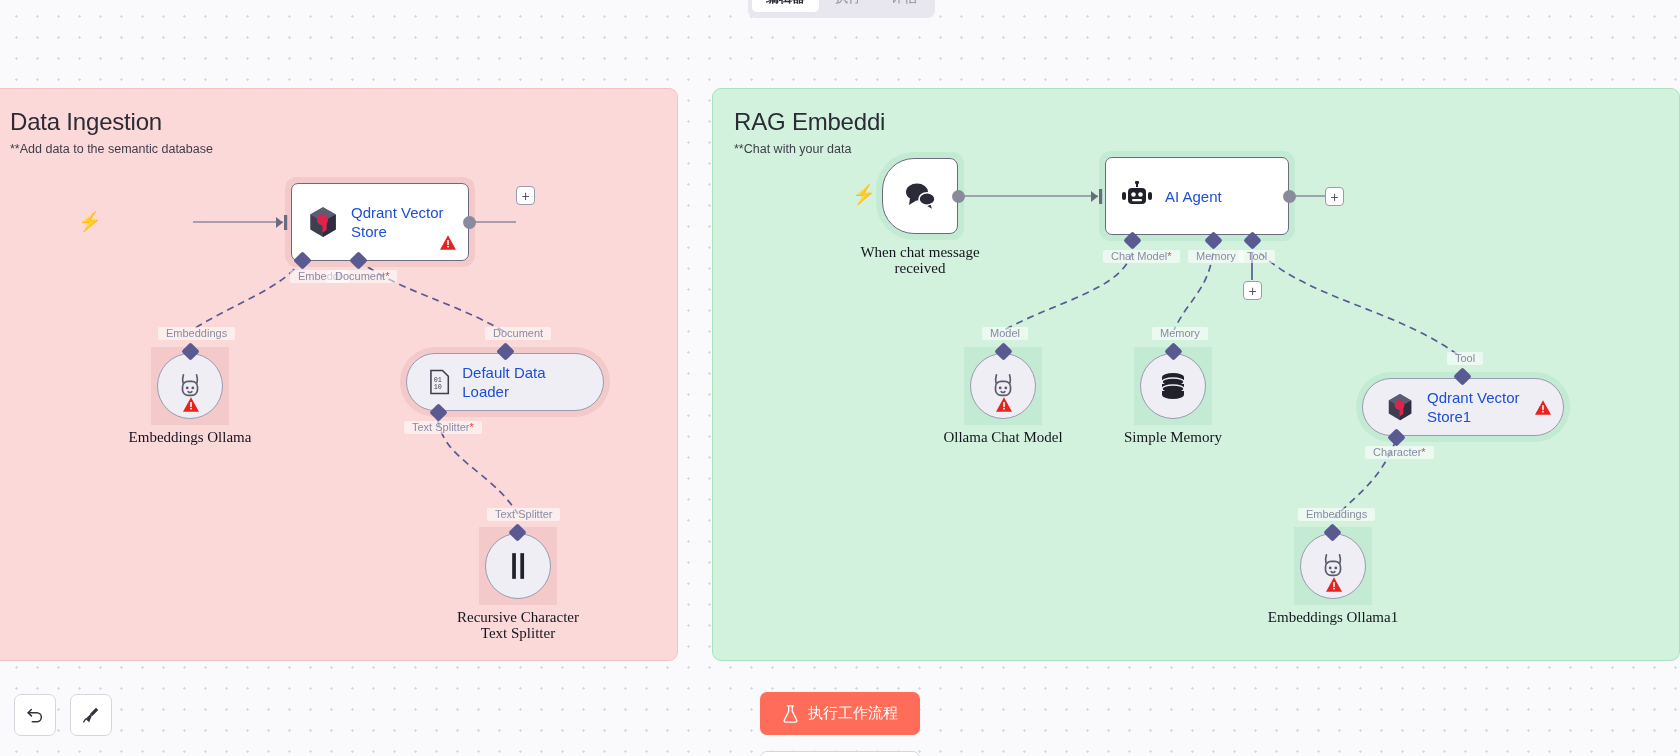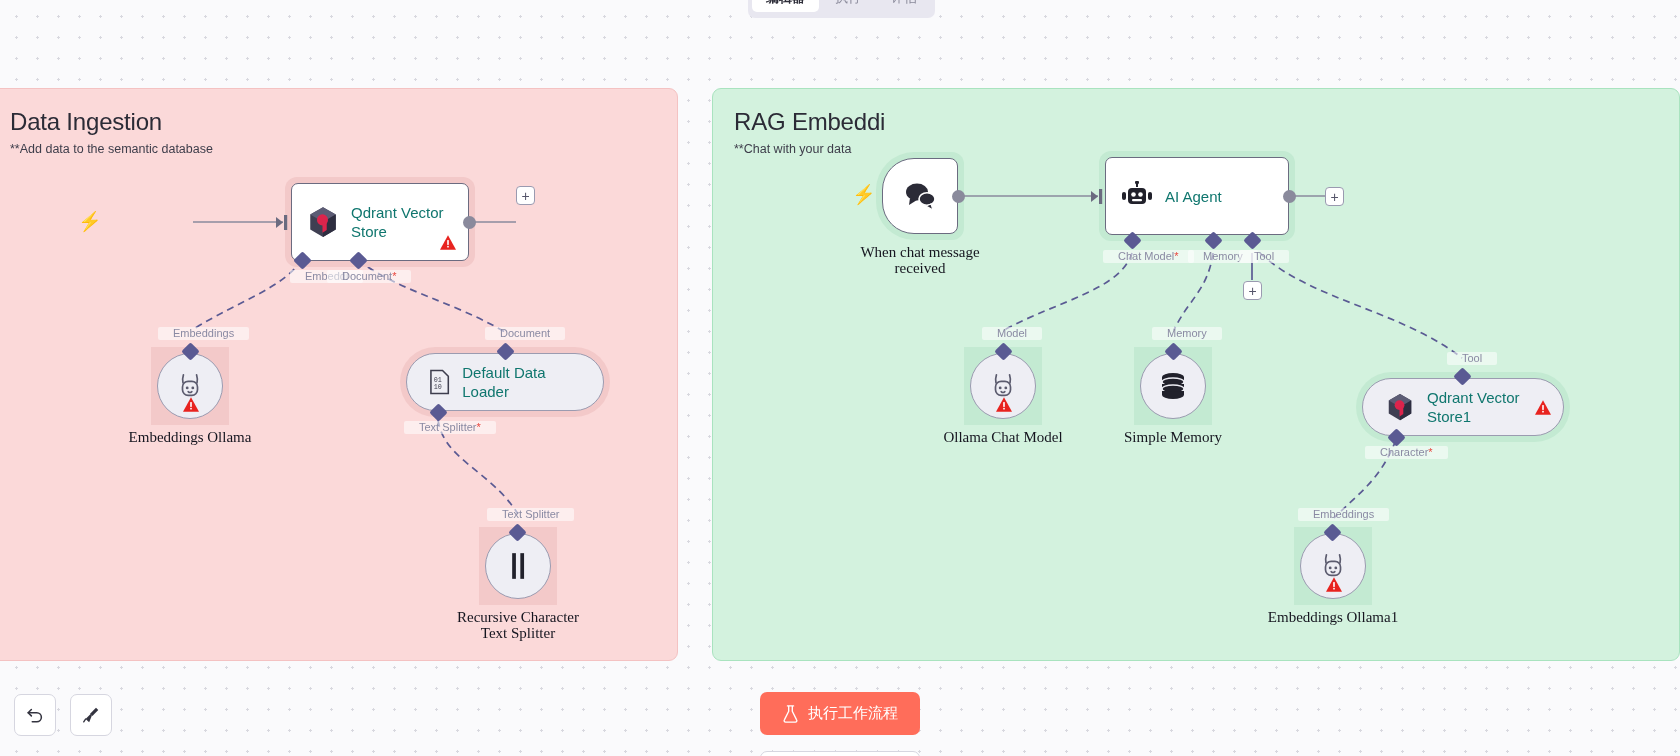--- a/index.html
+++ b/index.html
@@ -102,21 +102,21 @@
     border: 1.4px solid #9b9bb0;
     display: flex; align-items: center; justify-content: center;
     position: relative;
   }
   .node-halo {
     position: absolute;
     z-index: -1;
     border-radius: inherit;
   }
   .node-title {
-    font-size: 15px; color: #0f766e; line-height: 19px;
+    font-size: 15px; color: #1d4ed8; line-height: 19px;
     white-space: pre-line;
   }
   .node-label {
     position: absolute;
     left: 50%; transform: translateX(-50%);
     text-align: center;
     font-size: 15px; color: #15151f;
     line-height: 16px;
     white-space: pre-line;
     width: 240px;
@@ -172,21 +172,21 @@
   }
 
   
   .port-cap {
     position: absolute;
     font-size: 11px; color: #8a8aa3;
     background: rgba(255,255,255,0.55);
     line-height: 13px;
     white-space: nowrap;
     z-index: 19;
-    padding: 0 15px;
+    padding: 0 8px;
     border-radius: 2px;
   }
   .port-cap .req { color: #e8473f; }
 
   svg.wires {
     position: absolute; left: 0; top: 0;
     width: 1680px; height: 756px;
     z-index: 8;
     pointer-events: none;
   }

